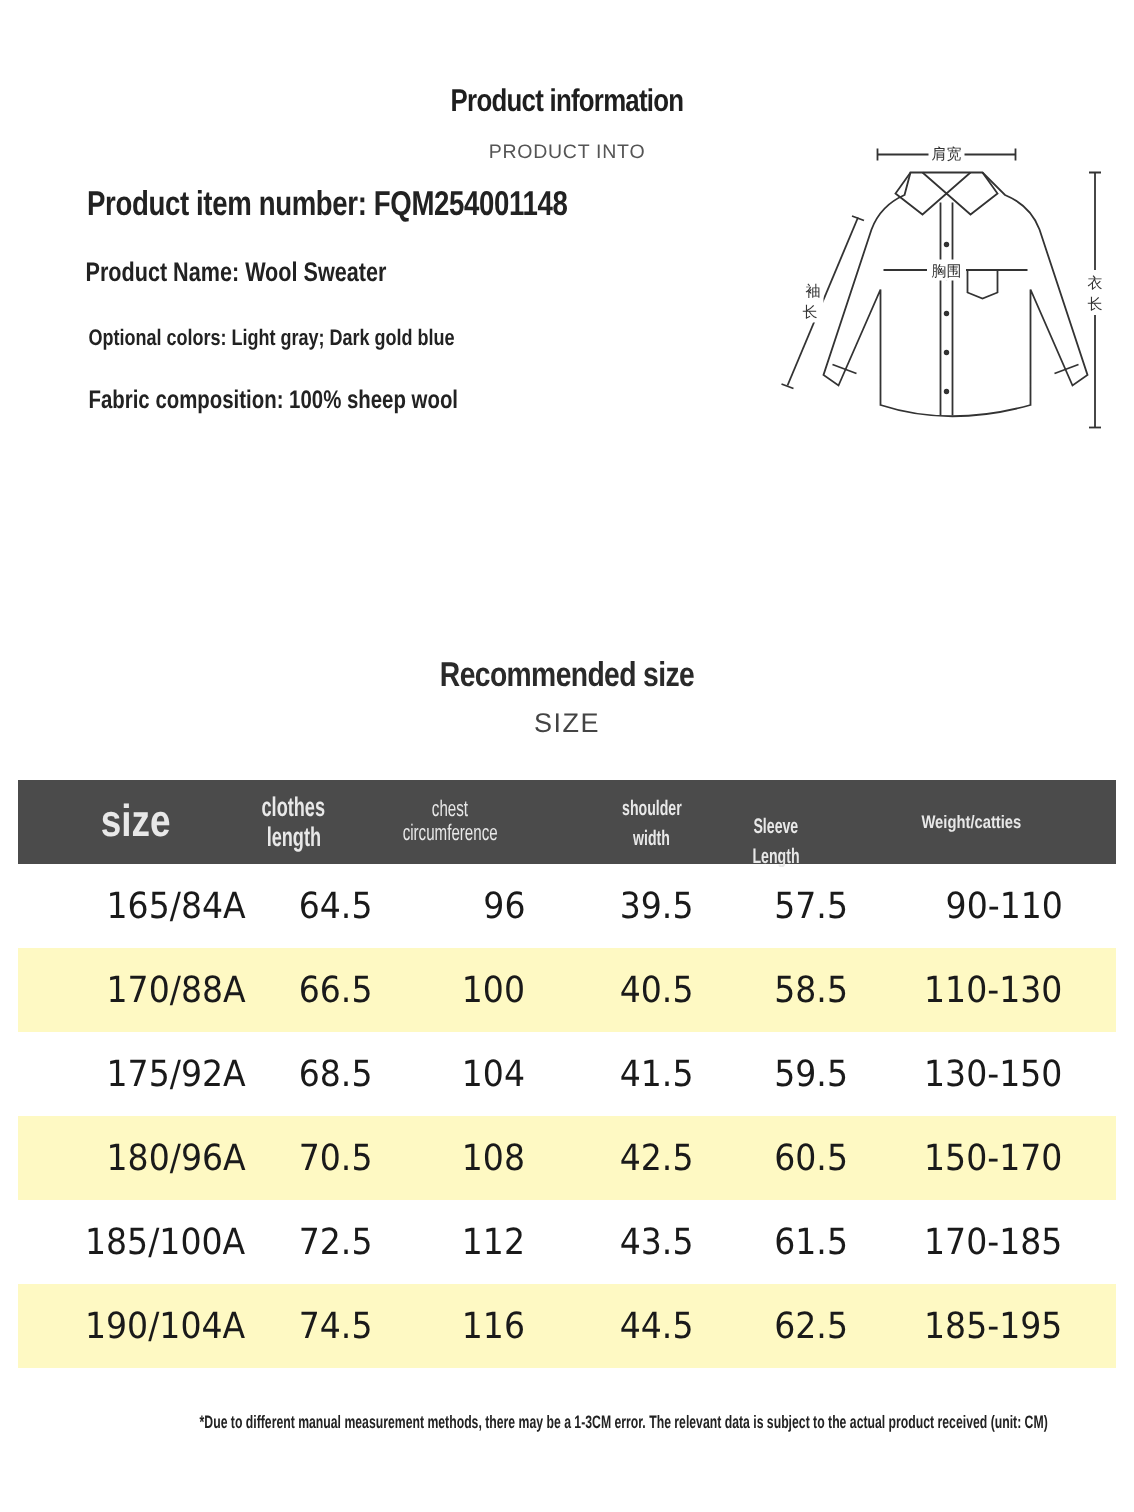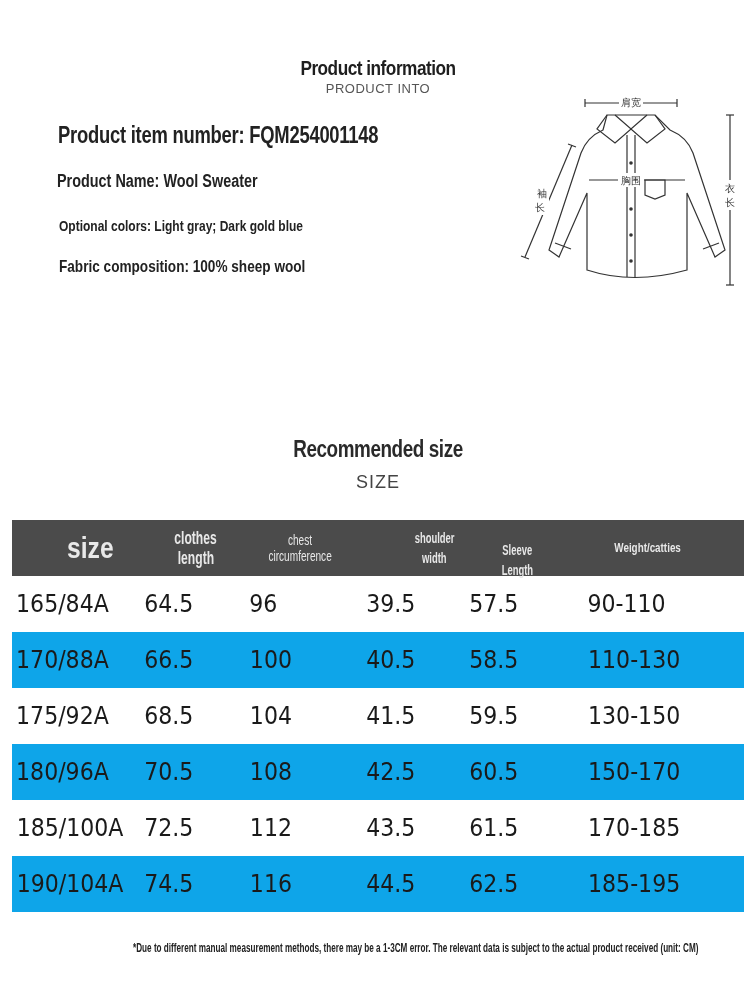--- a/index.html
+++ b/index.html
@@ -6,21 +6,21 @@
     body {
       width: 756px; height: 1008px; background: #ffffff; position: relative;
       overflow: hidden; color: #1a1a1a;
       font-family: "Liberation Sans", sans-serif;
     }
     .abs { position: absolute; }
 
     
     #info-title { left: 0; width: 756px; top: 56px; text-align: center; font-size: 21px; font-weight: bold;
       letter-spacing: -0.6px; transform: scaleX(0.82); color: #1e1e1e; }
-    #info-sub { left: 0; width: 756px; top: 81px; text-align: center; font-size: 13px; color: #555; letter-spacing: 0.5px; }
+    #info-sub { left: 0; width: 756px; top: 93px; text-align: center; font-size: 13px; color: #555; letter-spacing: 0.5px; }
     #item-number { left: 58px; top: 122px; font-size: 23px; font-weight: bold; color: #222;
       transform: scaleX(0.8); transform-origin: left top; white-space: nowrap; letter-spacing: -0.3px; }
     #product-name { left: 57px; top: 171px; font-size: 18px; font-weight: bold; color: #222;
       transform: scaleX(0.8); transform-origin: left top; white-space: nowrap; }
     #optional-colors { left: 59px; top: 217px; font-size: 15px; font-weight: bold; color: #222;
       transform: scaleX(0.8); transform-origin: left top; white-space: nowrap; }
     #fabric { left: 59px; top: 257px; font-size: 17px; font-weight: bold; color: #222;
       transform: scaleX(0.8); transform-origin: left top; white-space: nowrap; }
 
     #diagram { left: 515px; top: 85px; width: 235px; height: 205px; }
@@ -29,22 +29,22 @@
     #size-title { left: 0; width: 756px; top: 436px; text-align: center; font-size: 23px; font-weight: bold;
       color: #2a2a2a; letter-spacing: -0.5px; transform: scaleX(0.82); transform-origin: center; }
     #size-sub { left: 0; width: 756px; top: 472px; text-align: center; font-size: 18px; color: #444; letter-spacing: 1px; }
 
     #size-table { left: 12px; top: 520px; width: 732px; }
     .thead { height: 56px; background: #4b4b4b; position: relative; }
     .th { position: absolute; top: 0; height: 56px; display: flex; align-items: center; justify-content: center;
       text-align: center; color: #e8e8e8; font-weight: bold; line-height: 20px; }
     .th span { display: inline-block; transform: scaleX(0.82); }
     .row { height: 56px; position: relative; }
-    .row.alt { background: #0ea5e9; }
-    .td { position: absolute; top: 0; height: 56px; display: flex; align-items: center; justify-content: flex-start;
+    .row.alt { background: #fef9c3; }
+    .td { position: absolute; top: 0; height: 56px; display: flex; align-items: center; justify-content: flex-end;
       font-size: 24px; color: #1a1a1a; font-family: "DejaVu Sans", sans-serif; }
     .td span { display: inline-block; transform: scaleX(0.92); }
 
     .c0 { left: 0; width: 156px; }
     .c1 { left: 130px; width: 108px; }
     .c2 { left: 236px; width: 104px; }
     .c3 { left: 352px; width: 100px; }
     .c4 { left: 455px; width: 100px; }
     .c5 { left: 572px; width: 128px; }
 

